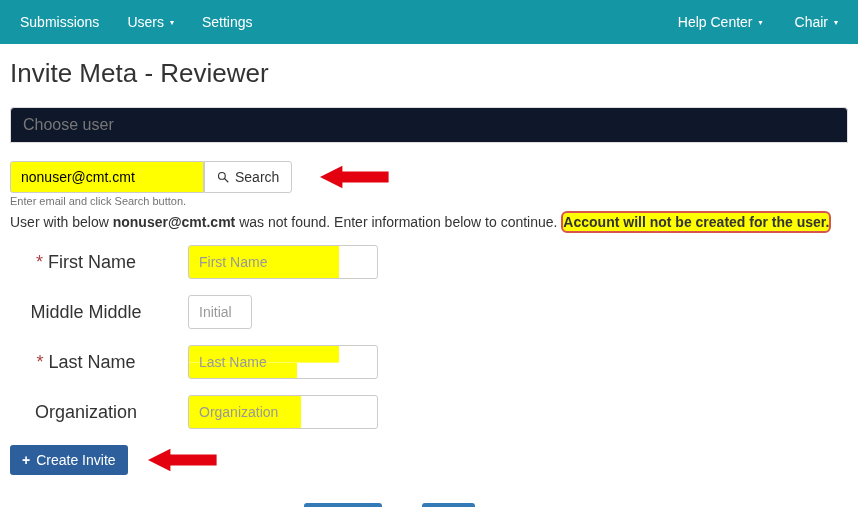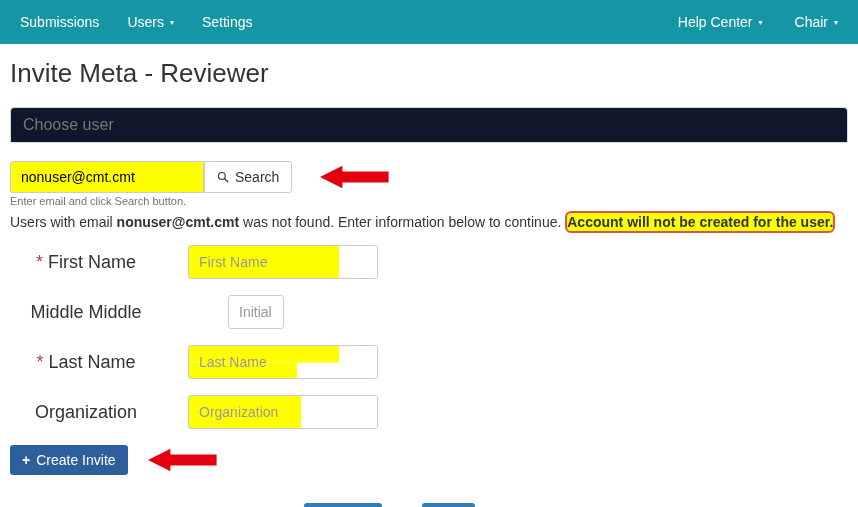--- a/index.html
+++ b/index.html
@@ -30,21 +30,21 @@
     display:inline-block; background:#ffff00; border:2px solid #d9534f; border-radius:6px;
     padding:1px 0; font-weight:bold; color:#333;
   }
   .form-row { display:flex; align-items:center; margin:6px 0 16px 0; }
   .form-label { width:188px; text-align:center; padding-right:16px; font-size:18px; color:#333; }
   .req { color:#a94442; }
   .form-input {
     height:34px; border:1px solid #ccc; border-radius:3px; padding:4px 10px;
     font-size:14px; width:190px;
   }
-  .form-input.narrow { width:56px;margin-left:40px; }
+  .form-input.narrow { width:64px; }
   .hl-input {
     background:
       linear-gradient(#ffff00,#ffff00) left top / 150px 100% no-repeat,
       #fff;
   }
   .hl-input2 {
     background:
       linear-gradient(#ffff00,#ffff00) left top / 150px 52% no-repeat,
       linear-gradient(#ffff00,#ffff00) left bottom / 108px 48% no-repeat,
       #fff;
@@ -107,21 +107,21 @@
     <span>Search</span>
   </button>
   <svg class="red-arrow" viewBox="0 0 100 40" style="margin-left:28px">
     <polygon points="0,20 32,4 32,12 98,12 98,28 32,28 32,36" fill="#e3000f"></polygon>
   </svg>
 </div>
 
 <div class="help-text">Enter email and click Search button.</div>
 
 <div class="not-found-msg">
-  <span>Users with email </span><b>nonuser@cmt.cmt</b><span> was not found. Enter information below to continue. </span><span class="callout">Account will not be created for the user.</span>
+  <span>User with below </span><b>nonuser@cmt.cmt</b><span> was not found. Enter information below to continue. </span><span class="callout">Account will not be created for the user.</span>
 </div>
 
 <div class="form-row">
   <div class="form-label">
     <span class="req">*</span>
     <span>First Name</span>
   </div>
   <input class="form-input hl-input" placeholder="First Name" style="">
 </div>
 

